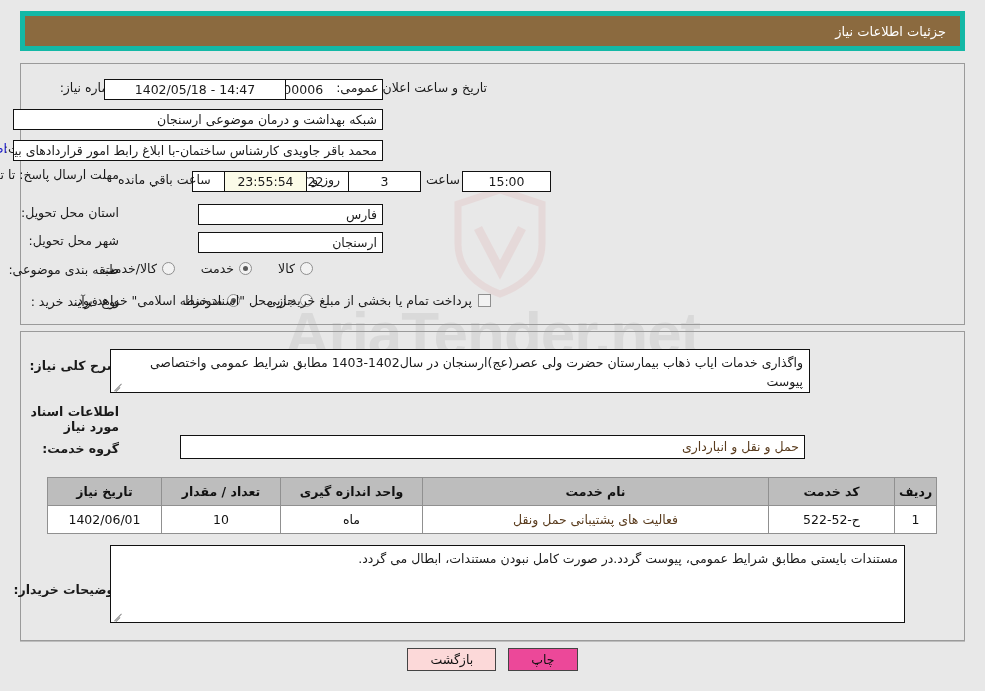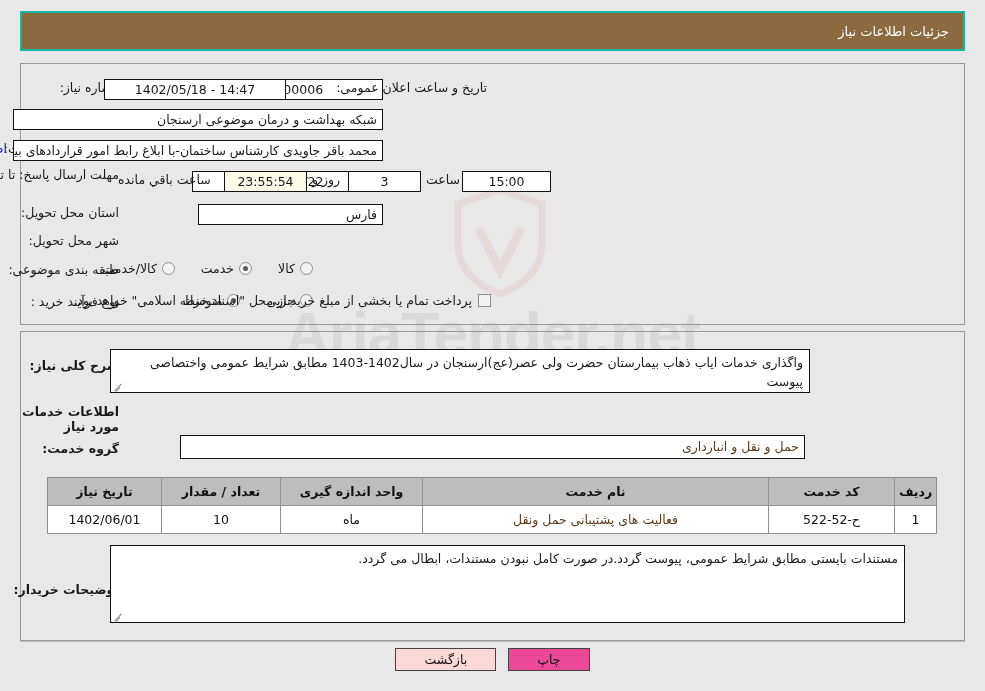--- a/index.html
+++ b/index.html
@@ -43,21 +43,21 @@
     margin-left: 14px;
     position: relative;
   }
 
   
   .title-bar {
     position: absolute;
     left: 20px; top: 11px;
     width: 945px; height: 40px;
     background: #8b6a3f;
-    border: 2px solid #14b8a6;
+    border: 5px solid #14b8a6;
     box-sizing: border-box;
     display: flex;
     align-items: center;
     justify-content: flex-start;
     padding: 0 14px;
     z-index: 3;
   }
   .title-bar span {
     color: #ffffff;
     font-size: 13px;
@@ -225,21 +225,21 @@
     display: flex;
     justify-content: center;
     gap: 12px;
     z-index: 4;
     direction: ltr;
   }
   .btn {
     box-sizing: border-box;
     border: 1px solid #444;
     font-size: 12.5px;
-    padding: 3px 28px;
+    padding: 3px 22px;
     cursor: pointer;
     color: #111;
     min-width: 66px;
     text-align: left;
   }
   .btn-back { background: #fcd9d9; }
   .btn-print { background: #ec4899; }
 
   .divider {
     position: absolute;
@@ -333,20 +333,23 @@
   <div class="row" style="right:866px; top:205px;">
     <span class="lbl">استان محل تحویل:</span>
   </div>
   <div class="row" style="right:602px; top:204px;">
     <div class="field rightal" style="width:185px;">فارس</div>
   </div>
 
   <div class="row" style="right:866px; top:233px;">
     <span class="lbl">شهر محل تحویل:</span>
   </div>
+  <div class="row" style="right:602px; top:232px;">
+    <div class="field rightal" style="width:185px;">ارسنجان</div>
+  </div>
 
   <div class="row" style="right:866px; top:262px;">
     <span class="lbl">طبقه بندی موضوعی:</span>
   </div>
   <div class="row radio-group" style="right:672px; top:261px;">
     <div class="radio-item">
       <span class="radio"></span>
       <span class="radio-label">کالا</span>
     </div>
     <div class="radio-item">
@@ -380,21 +383,21 @@
   <div class="panel" id="panel-bottom"></div>
 
   <div class="row" style="right:866px; top:358px;">
     <span class="lbl lbl-bold">شرح کلی نیاز:</span>
   </div>
   <div class="ta" style="position:absolute; right:175px; top:349px; width:700px; height:44px; z-index:4;">
     <span>واگذاری خدمات ایاب ذهاب بیمارستان حضرت ولی عصر(عج)ارسنجان در سال1402-1403 مطابق شرایط عمومی واختصاصی پیوست</span>
     <span class="grip"></span>
   </div>
 
-  <div class="section-head" style="right:866px; top:404px;">اطلاعات خدمات مورد نیاز</div>
+  <div class="section-head" style="right:866px; top:404px;">اطلاعات اسناد مورد نیاز</div>
 
   <div class="row" style="right:866px; top:441px;">
     <span class="lbl lbl-bold">گروه خدمت:</span>
   </div>
   <div class="row" style="right:180px; top:435px;border-radius:6px;">
     <div class="field rightal" style="width:625px; height:24px; line-height:22px; color:#5a3c1e;">حمل و نقل و انبارداری</div>
   </div>
 
   <div class="tbl-wrap">
     <table class="items">

